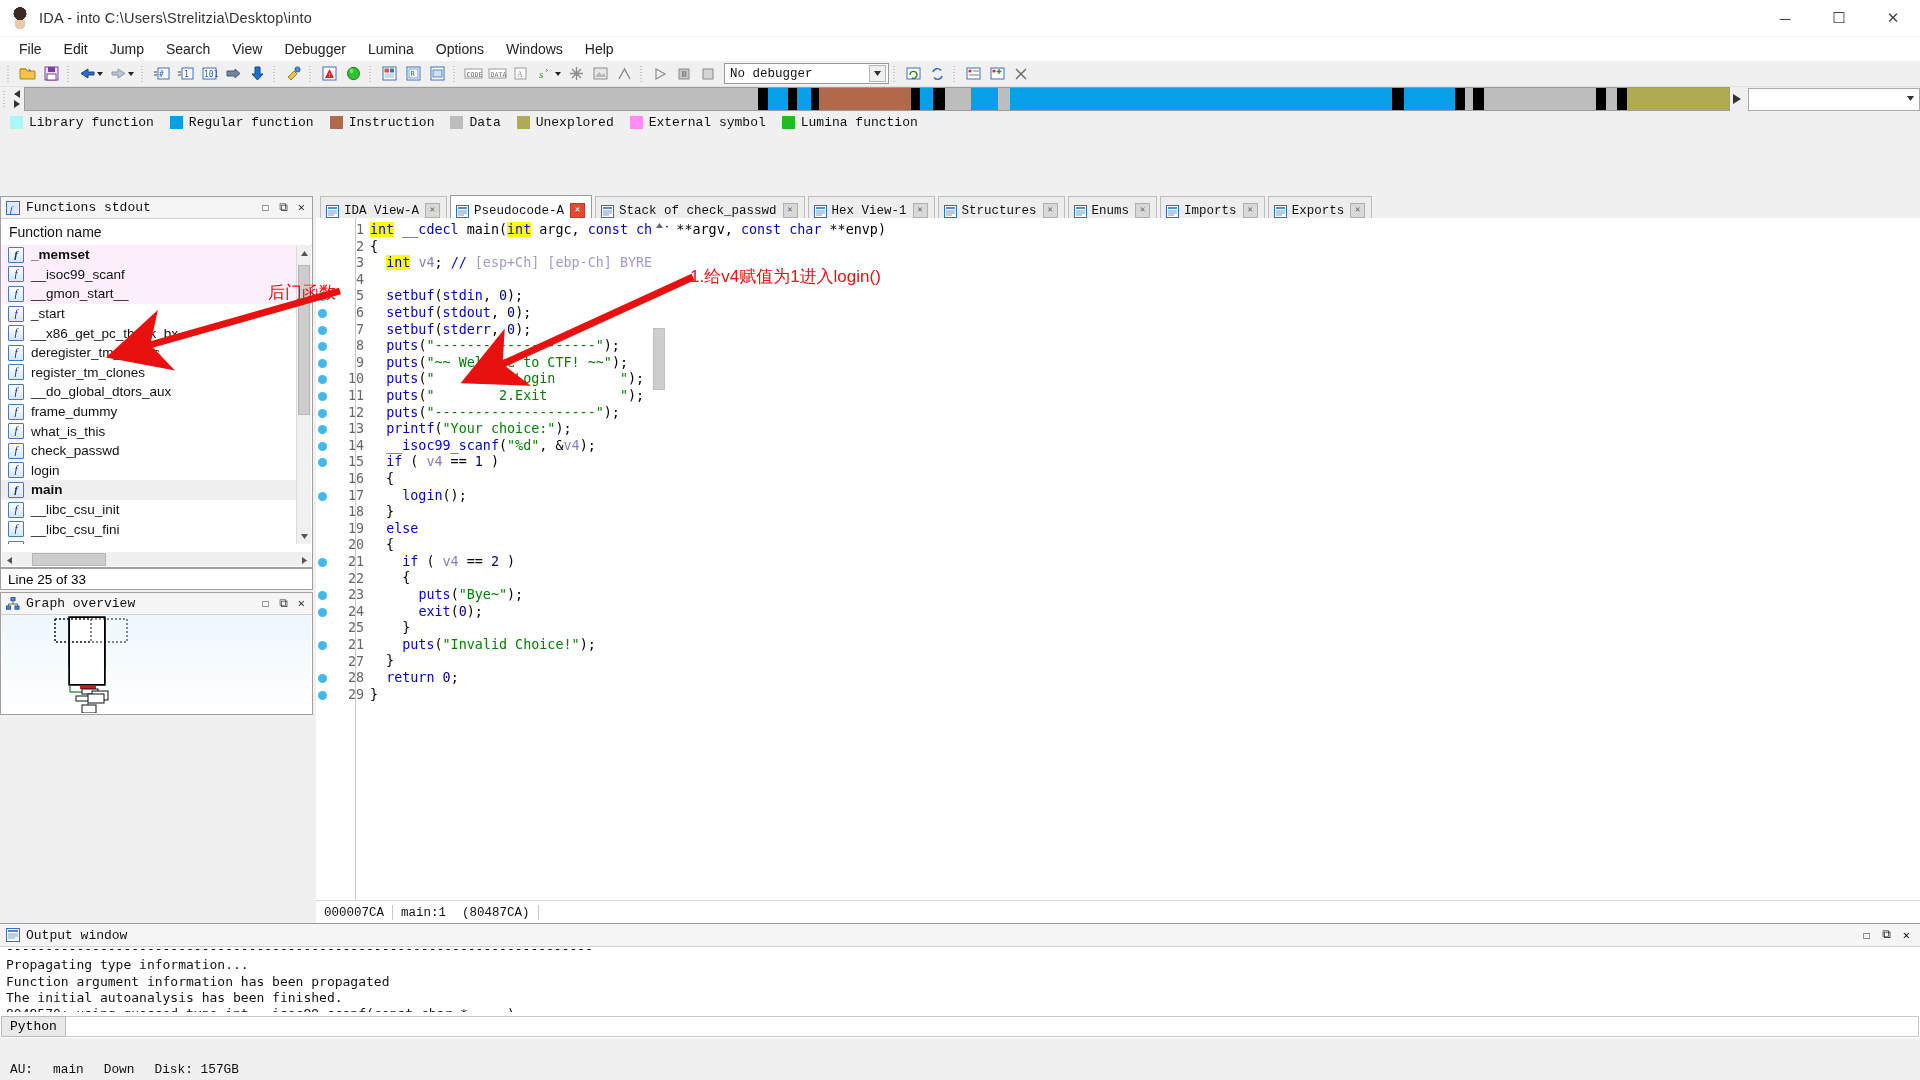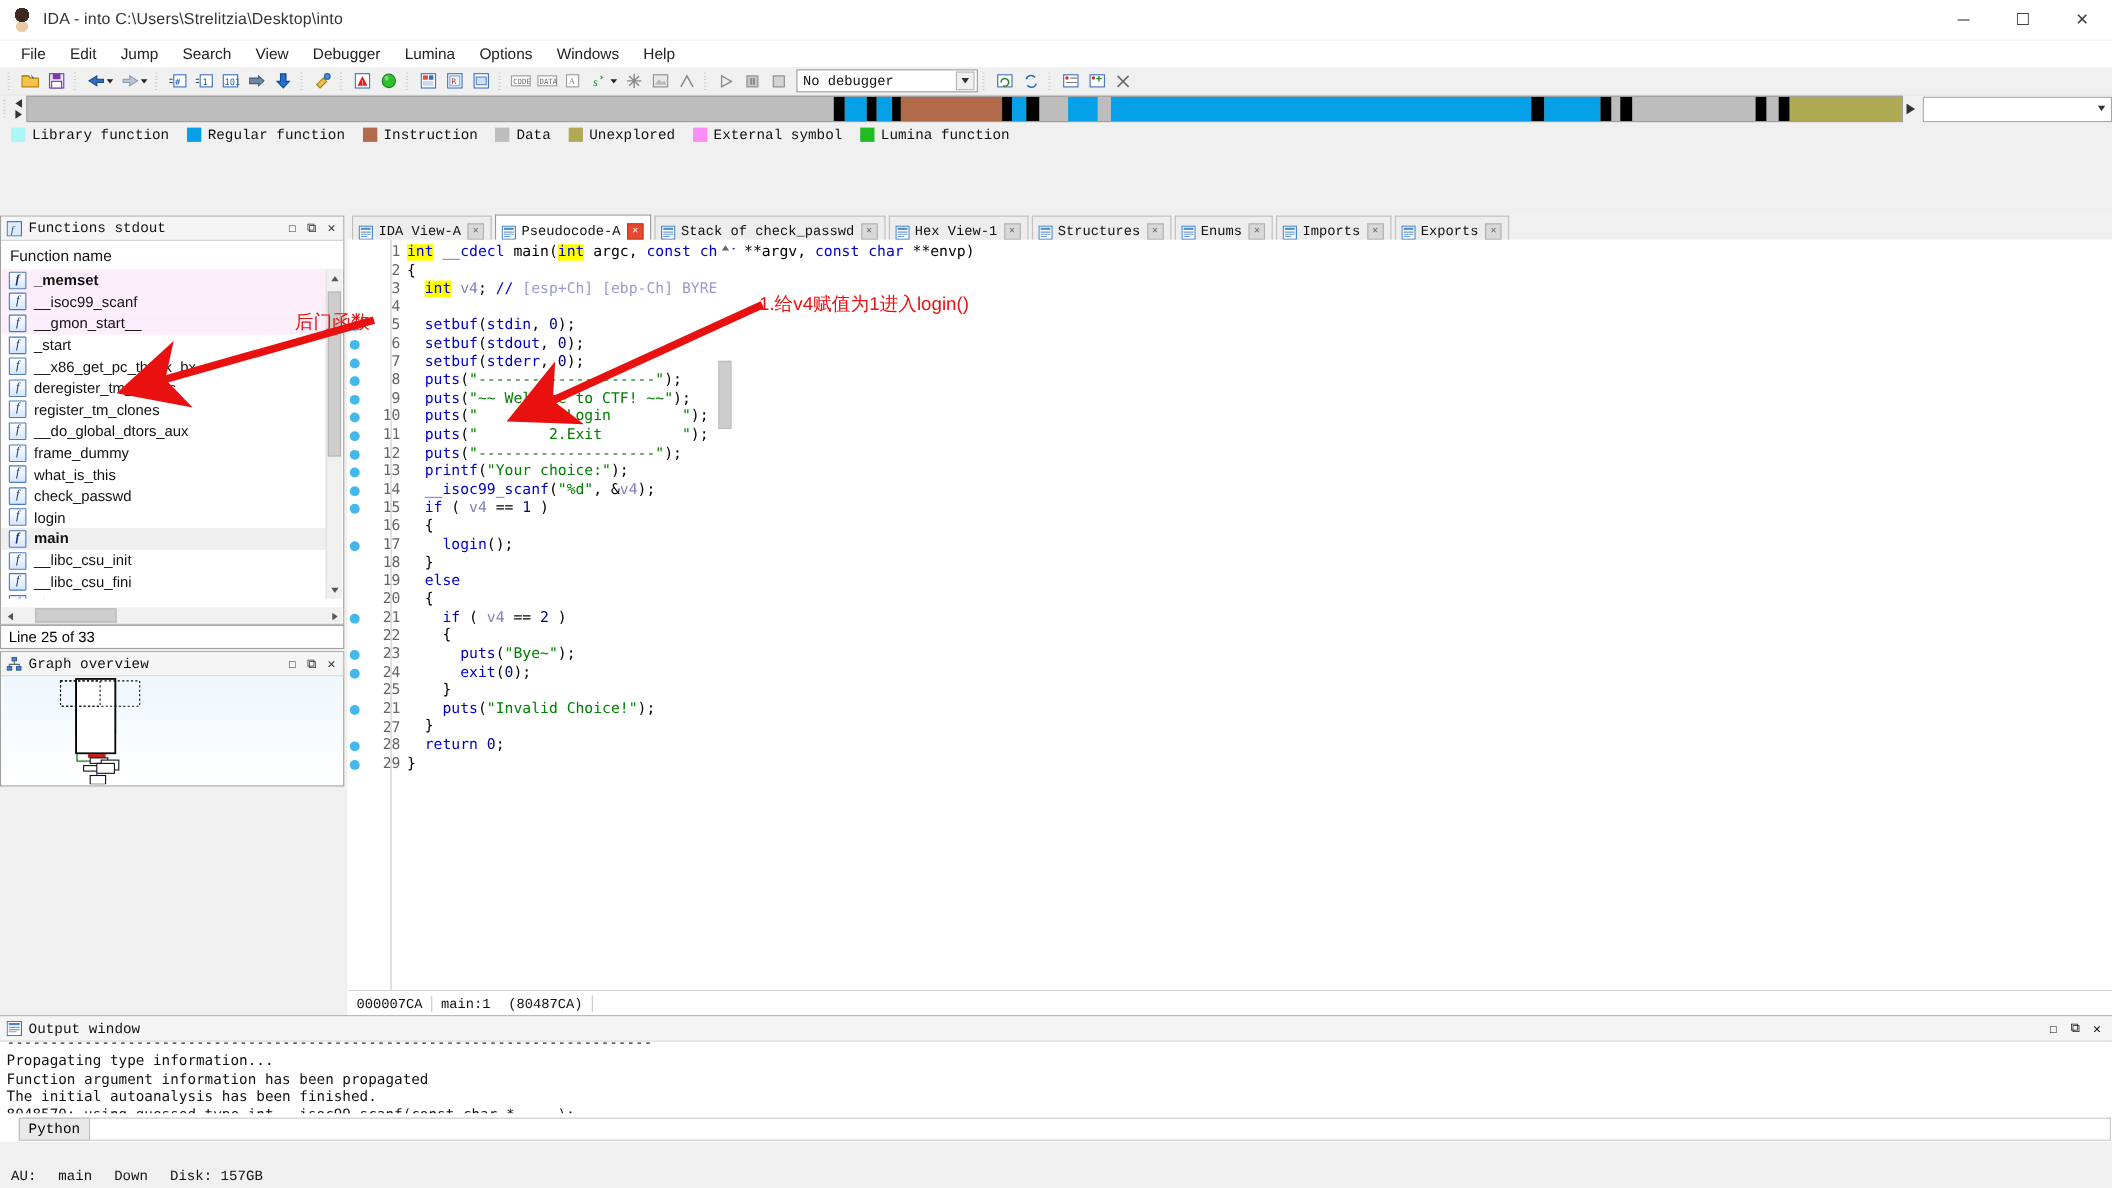--- a/index.html
+++ b/index.html
@@ -128,21 +128,21 @@
 
   
   .bpdot{position:absolute;width:9px;height:9px;border-radius:50%;background:#44b8ea;left:8px;}
 
   
   .outwin{position:absolute;left:0;right:0;bottom:42px;height:114px;background:#fff;border-top:1px solid #9a9a9a;}
   .out-hdr{height:22px;background:#f5f5f5;border-bottom:1px solid #d2d2d2;display:flex;align-items:center;
            font-family:"Liberation Mono",monospace;font-size:13px;padding-left:6px;color:#111;}
   .out-body{position:absolute;left:1px;right:1px;top:23px;bottom:26px;overflow:hidden;background:#fff;
             font-family:"DejaVu Sans Mono",monospace;font-size:13px;line-height:16.3px;color:#111;padding-left:5px;}
-  .out-input{position:absolute;left:1px;right:1px;bottom:1px;height:22px;display:flex;align-items:flex-end;background:#fff;margin-left:16px;}
+  .out-input{position:absolute;left:1px;right:1px;bottom:1px;height:22px;display:flex;align-items:flex-end;background:#fff;}
   .py-tab{height:19px;padding:0 8px;background:#e9e9e9;border:1px solid #bbb;display:flex;align-items:center;
           font-family:"Liberation Mono",monospace;font-size:13px;}
   .out-entry{flex:1;height:19px;border:1px solid #c9c9c9;border-left:none;background:#fff;}
 
   
   .statusbar{position:absolute;left:0;right:0;bottom:0;height:22px;background:#f0f0f0;
              display:flex;align-items:center;font-family:"Liberation Mono",monospace;font-size:12.8px;color:#111;}
   .statusbar .cell{padding:0 10px;}
 
   

